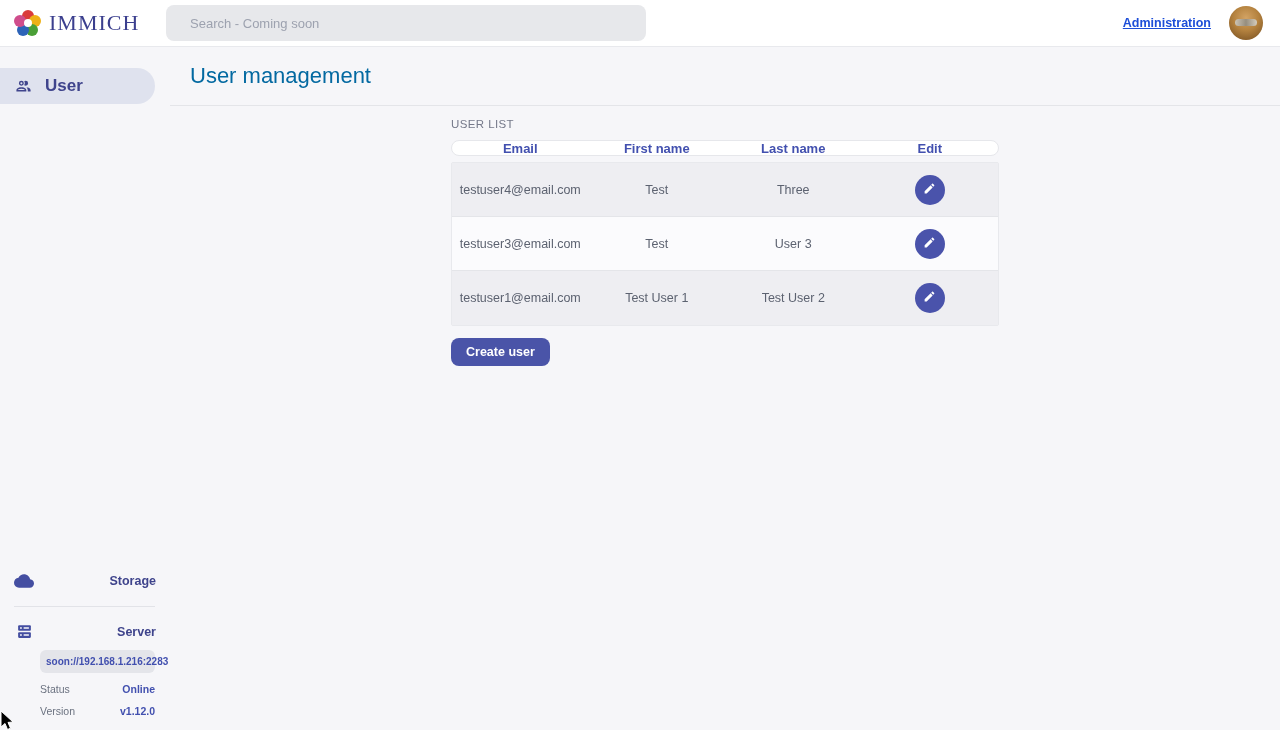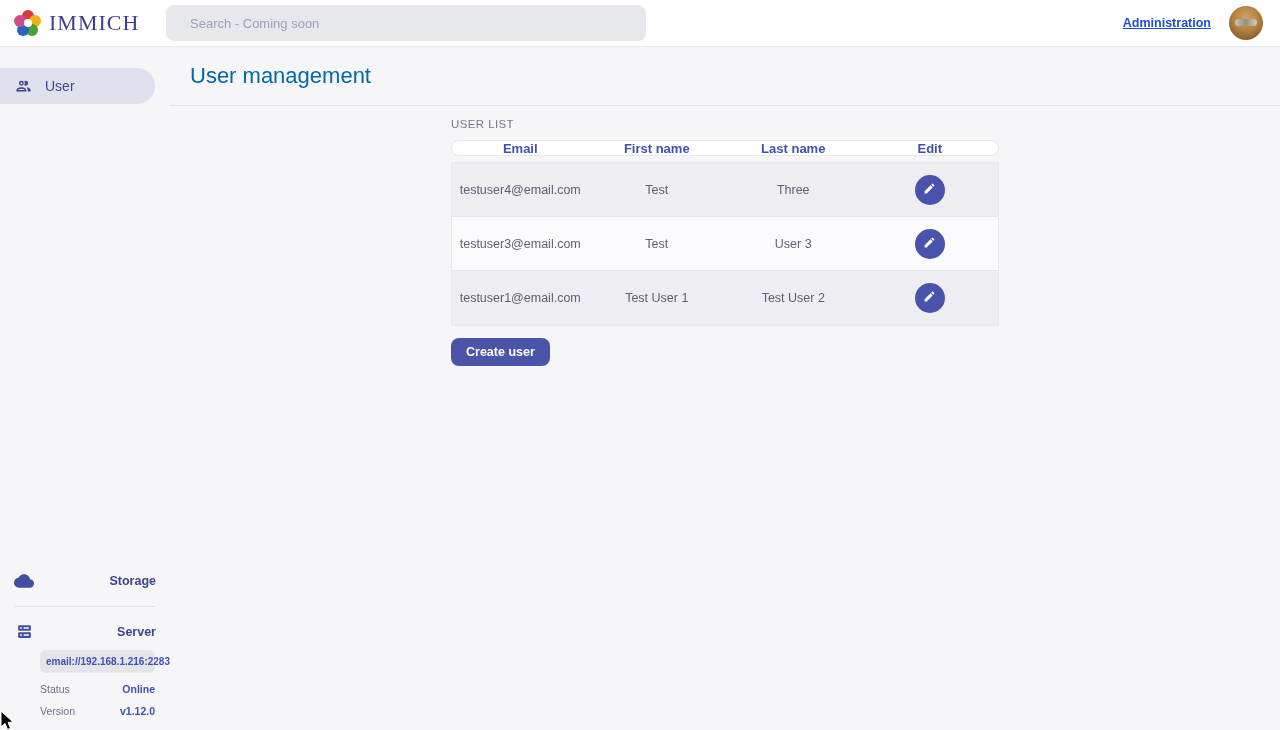--- a/index.html
+++ b/index.html
@@ -93,21 +93,21 @@
   .nav-item {
     width: 155px; height: 36px;
     background: #dfe2ee;
     border-radius: 0 18px 18px 0;
     display: flex;
     align-items: center;
     gap: 13px;
     padding-left: 15px;
     cursor: pointer;
   }
-  .nav-item .nav-label { font-size: 14px; font-weight: 400; color: #3f448c; }
+  .nav-item .nav-label { font-size: 17px; font-weight: 700; color: #3f448c; }
   .nav-icon svg { display: block; }
 
   .sidebar-bottom { margin-top: auto; padding: 0 0 13px 14px; width: 156px; }
   .sb-head { display: flex; align-items: center; gap: 28px; justify-content: space-between; }
   .sb-head .sb-icon { width: 20px; display: flex; justify-content: center; }
   .sb-title { font-size: 12.5px; font-weight: bold; color: #3f448c; }
   .storage-body { margin-left: 29px; margin-top: 8px; }
   .progress-track {
     width: 112px; height: 5px;
     background: #e0e1e6;
@@ -260,21 +260,21 @@
             <rect x="3" y="13" width="18" height="8" rx="1.5"></rect>
             <circle cx="7" cy="7" r="1.3" fill="#f6f6f9"></circle>
             <rect x="10.5" y="6" width="8" height="2" rx="1" fill="#f6f6f9"></rect>
             <circle cx="7" cy="17" r="1.3" fill="#f6f6f9"></circle>
             <rect x="10.5" y="16" width="8" height="2" rx="1" fill="#f6f6f9"></rect>
           </svg>
         </span>
         <span class="sb-title">Server</span>
       </div>
       <div class="server-body">
-        <div class="url-pill">email://192.168.1.216:2283</div>
+        <div class="url-pill">soon://192.168.1.216:2283</div>
         <div class="kv-row">
           <span class="kv-label">Status</span>
           <span class="kv-value">Online</span>
         </div>
         <div class="kv-row">
           <span class="kv-label">Version</span>
           <span class="kv-value">v1.12.0</span>
         </div>
       </div>
     </div>

